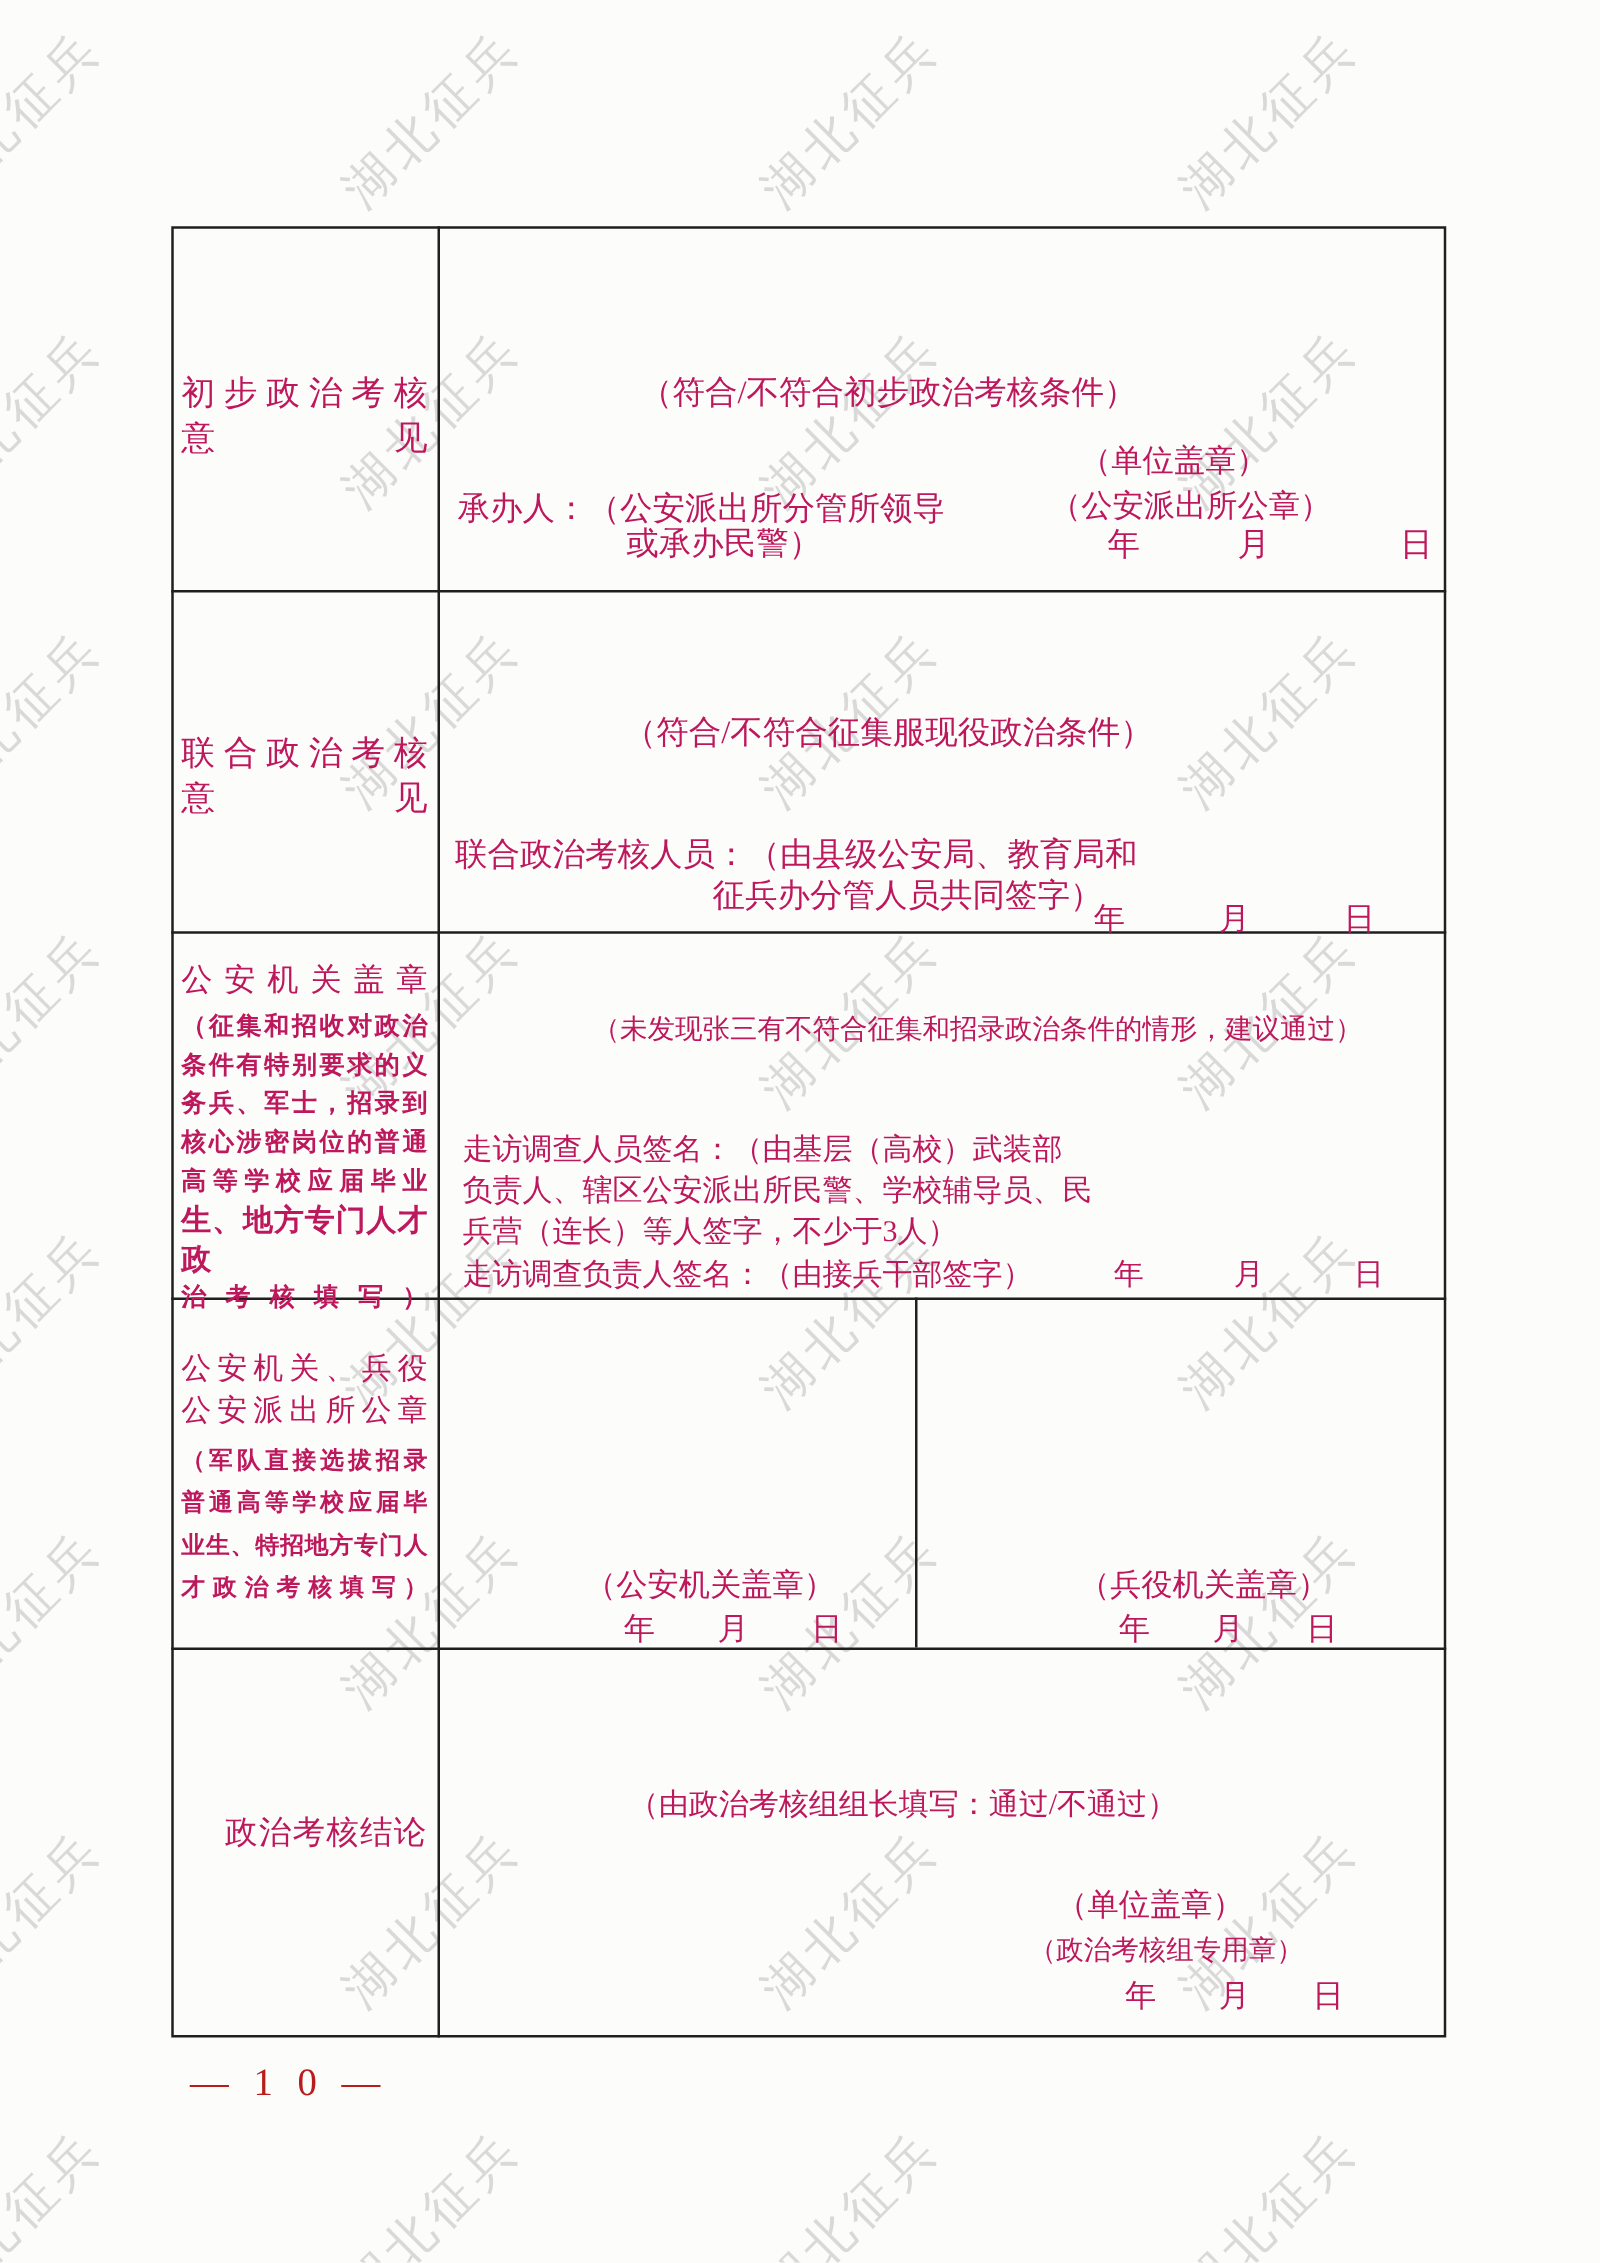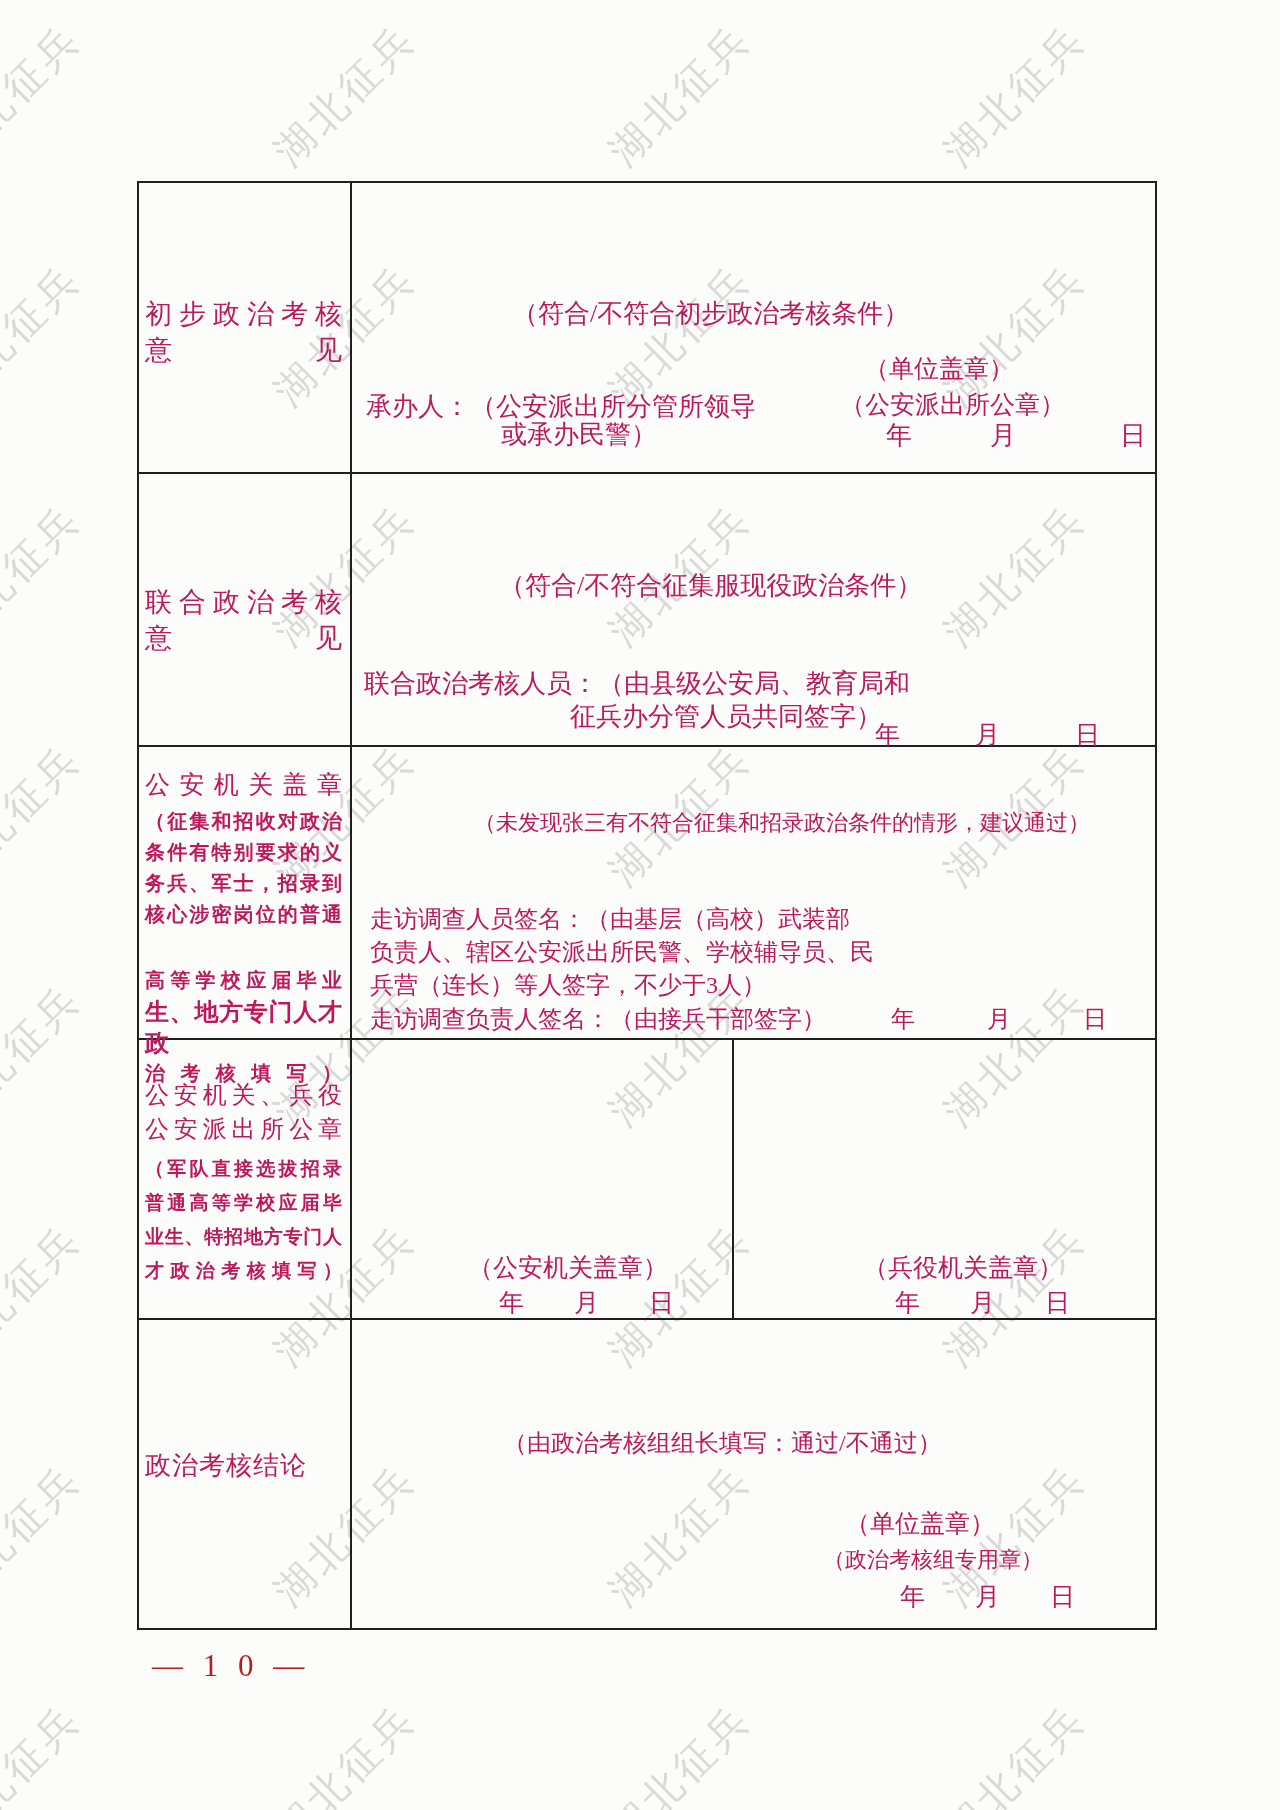--- a/index.html
+++ b/index.html
@@ -22,21 +22,21 @@
          border:2px solid #1f1f1f;box-sizing:border-box;z-index:1;background:transparent;}
   .line{position:absolute;background:#1f1f1f;z-index:1;}
   .h{height:2px;}
   .v{width:2px;}
   
   .t{position:absolute;white-space:nowrap;z-index:2;color:#be185d;}
   .k{font-family:"Liberation Serif","DejaVu Serif",serif;}
   .n{font-family:"Liberation Sans","DejaVu Sans",sans-serif;font-weight:600;}
   .blk{white-space:normal;}
   .jline{text-align:justify;text-align-last:justify;}
-  .cline{text-align:left;}
+  .cline{text-align:right;}
   .pgnum{font-family:"Liberation Serif","DejaVu Serif",serif;letter-spacing:6px;color:#b91c1c;}
 </style>
 </head>
 <body>
 
 <div class="wm-layer">
     <span class="wm" style="left: 10px; top: 95px;">湖北征兵</span>
     <span class="wm" style="left: 345px; top: 95px;">湖北征兵</span>
     <span class="wm" style="left: 680px; top: 95px;">湖北征兵</span>
     <span class="wm" style="left: 1015px; top: 95px;">湖北征兵</span>
@@ -97,21 +97,21 @@
 <span class="t k" style="left:364px;top:666px;font-size:26px;">联合政治考核人员：（由县级公安局、教育局和</span>
 <span class="t k" style="left:570px;top:699px;font-size:26px;">征兵办分管人员共同签字）</span>
 <span class="t k" style="left:875px;top:718px;font-size:25px;">年　　　月　　　日</span>
 
 <div class="t blk" style="left:145px;top:768px;width:197px;">
   <div class="jline k" style="font-size:25px;line-height:34px;margin-bottom:4px;">公安机关盖章</div>
   <div class="jline n" style="font-size:20px;line-height:31px;">（征集和招收对政治</div>
   <div class="jline n" style="font-size:20px;line-height:31px;">条件有特别要求的义</div>
   <div class="jline n" style="font-size:20px;line-height:31px;">务兵、军士，招录到</div>
   <div class="jline n" style="font-size:20px;line-height:31px;">核心涉密岗位的普通</div>
-  <div class="jline n" style="font-size:20px;line-height:31px;margin-top:35px;">高等学校应届毕业</div>
+  <div class="jline n" style="font-size:20px;line-height:31px;">高等学校应届毕业</div>
   <div class="jline n" style="font-size:24px;line-height:31px;">生、地方专门人才政</div>
   <div class="jline n" style="font-size:20px;line-height:31px;">治考核填写）</div>
 </div>
 <span class="t k" style="left:474px;top:808px;font-size:22px;">（未发现张三有不符合征集和招录政治条件的情形，建议通过）</span>
 <span class="t k" style="left:370px;top:903px;font-size:24px;">走访调查人员签名：（由基层（高校）武装部</span>
 <span class="t k" style="left:370px;top:936px;font-size:24px;">负责人、辖区公安派出所民警、学校辅导员、民</span>
 <span class="t k" style="left:370px;top:969px;font-size:24px;">兵营（连长）等人签字，不少于3人）</span>
 <span class="t k" style="left:370px;top:1003px;font-size:24px;">走访调查负责人签名：（由接兵干部签字）</span>
 <span class="t k" style="left:891px;top:1003px;font-size:24px;">年　　　月　　　日</span>
 

